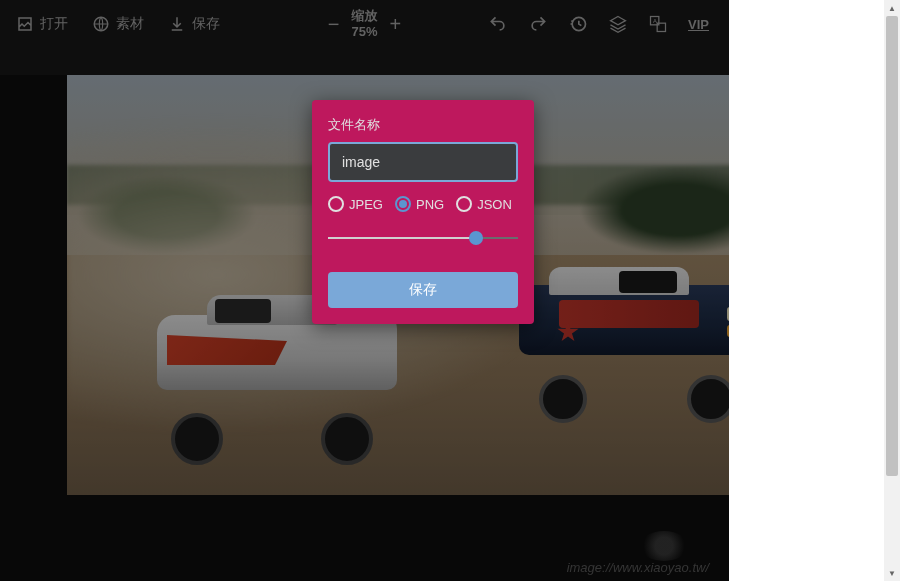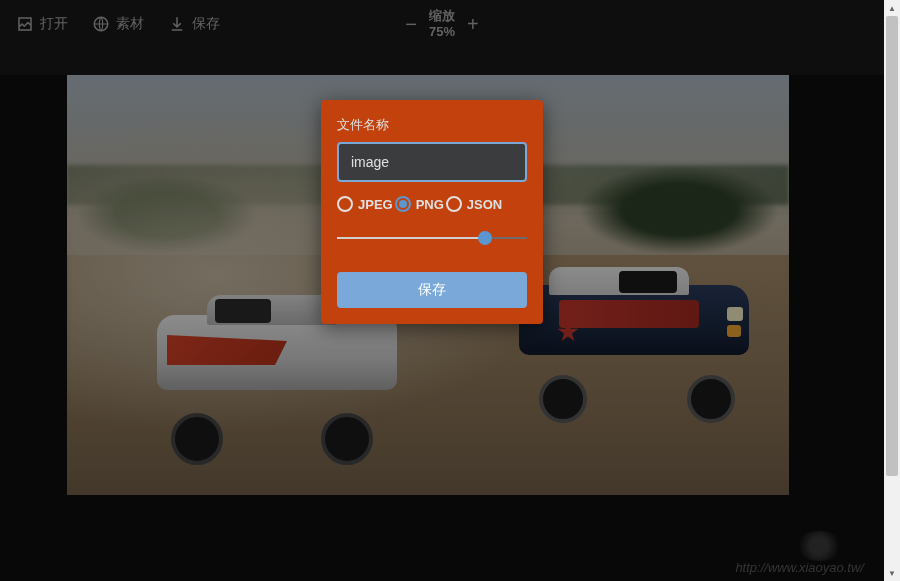--- a/index.html
+++ b/index.html
@@ -4,21 +4,21 @@
   <style>
     * { margin: 0; padding: 0; box-sizing: border-box; }
     body {
       width: 900px; height: 581px;
       background: #fff;
       font-family: Arial, "Microsoft YaHei", sans-serif;
       overflow: hidden;
       position: relative;
     }
     .app {
-      width: 884px; height: 581px;
+      width: 729px; height: 581px;
       background: #0e0e0e;
       position: relative;
       overflow: hidden;
     }
     .scrollbar {
       position: absolute;
       right: 0; top: 0;
       width: 16px; height: 581px;
       background: #f1f1f1;
     }
@@ -136,47 +136,46 @@
     .car-right .wheel1 { position: absolute; bottom: -28px; left: 20px; width: 48px; height: 48px;
                          background: #1a1a1a; border-radius: 50%; border: 4px solid #555; }
     .car-right .wheel2 { position: absolute; bottom: -28px; right: 14px; width: 48px; height: 48px;
                          background: #1a1a1a; border-radius: 50%; border: 4px solid #555; }
     .overlay {
       position: absolute; top: 75px; left: 0; width: 884px; height: 506px;
       background: rgba(0,0,0,0.4);
     }
     .dialog {
       position: absolute;
-      top: 100px; left: 321px;
+      top: 100px; left: 312px;
       width: 222px;
-      background: #c2410c;
+      background: #be185d;
       border-radius: 4px;
       padding: 16px;
       color: #e0e0e0;
       font-size: 14px;
       box-shadow: 0 4px 20px rgba(0,0,0,0.5);
     }
     .dialog-label { font-size: 13px; margin-bottom: 8px; }
     .filename-input {
       width: 100%;
       height: 40px;
       background: #3a3c3e;
       border: 2px solid #7aa8d8;
       border-radius: 4px;
       color: #e0e0e0;
       padding: 0 12px;
       font-size: 14px;
       outline: none;
       margin-bottom: 14px;
     }
     .format-row {
-      display: flex; gap: 2px; align-items: center;
+      display: flex; gap: 12px; align-items: center;
       margin-bottom: 16px;
       font-size: 13px;
-      font-weight: bold;
     }
     .radio {
       display: flex; align-items: center; gap: 5px;
       cursor: pointer;
     }
     .radio-circle {
       width: 16px; height: 16px;
       border: 2px solid #e0e0e0; border-radius: 50%;
       display: flex; align-items: center; justify-content: center;
     }
@@ -243,20 +242,41 @@
         </svg>
       <span>保存</span>
     </div>
     <div class="zoom">
       <span class="zoom-btn">−</span>
       <div class="zoom-label">
         <div>缩放</div>
         <div>75%</div>
       </div>
       <span class="zoom-btn">+</span>
+    </div>
+    <div class="toolbar-right">
+      <svg viewBox="0 0 24 24">
+          <path d="M9 14l-5-5 5-5 M4 9h10a5 5 0 0 1 0 10" fill="none" stroke="#9a9a9a" stroke-width="2"></path>
+        </svg>
+      <svg viewBox="0 0 24 24">
+          <path d="M15 14l5-5-5-5 M20 9H10a5 5 0 0 0 0 10" fill="none" stroke="#9a9a9a" stroke-width="2"></path>
+        </svg>
+      <svg viewBox="0 0 24 24">
+          <circle cx="13" cy="12" r="8" fill="none" stroke="#9a9a9a" stroke-width="2"></circle>
+          <path d="M13 8v4l3 2 M3 12h2 M4 8l2 1" fill="none" stroke="#9a9a9a" stroke-width="2"></path>
+        </svg>
+      <svg viewBox="0 0 24 24">
+          <path d="M12 3l9 5-9 5-9-5z M3 13l9 5 9-5 M3 17l9 5 9-5" fill="none" stroke="#9a9a9a" stroke-width="1.5"></path>
+        </svg>
+      <svg viewBox="0 0 24 24">
+          <rect x="3" y="3" width="10" height="10" fill="none" stroke="#9a9a9a" stroke-width="1.5"></rect>
+          <rect x="11" y="11" width="10" height="10" fill="none" stroke="#9a9a9a" stroke-width="1.5"></rect>
+          <text x="6" y="11" font-size="7" fill="#9a9a9a">A</text>
+        </svg>
+      <span class="vip">VIP</span>
     </div>
   </div>
 
   <div class="canvas-area">
     <div class="sky"></div>
     <div class="horizon"></div>
     <div class="bush-left"></div>
     <div class="bush-right"></div>
     <div class="ground"></div>
     <div class="dust"></div>
@@ -304,20 +324,20 @@
     </div>
     <div class="slider">
       <div class="slider-track"></div>
       <div class="slider-fill"></div>
       <div class="slider-thumb"></div>
     </div>
     <button class="save-btn">保存</button>
   </div>
 
   <div class="watermark-logo"></div>
-  <div class="watermark">http://www.xiaoyao.tw/</div>
+  <div class="watermark">image://www.xiaoyao.tw/</div>
 </div>
 
 <div class="scrollbar">
   <div class="arrow">▲</div>
   <div class="thumb"></div>
   <div class="arrow" style="position:absolute;bottom:0">▼</div>
 </div>
 
 </body></html>

